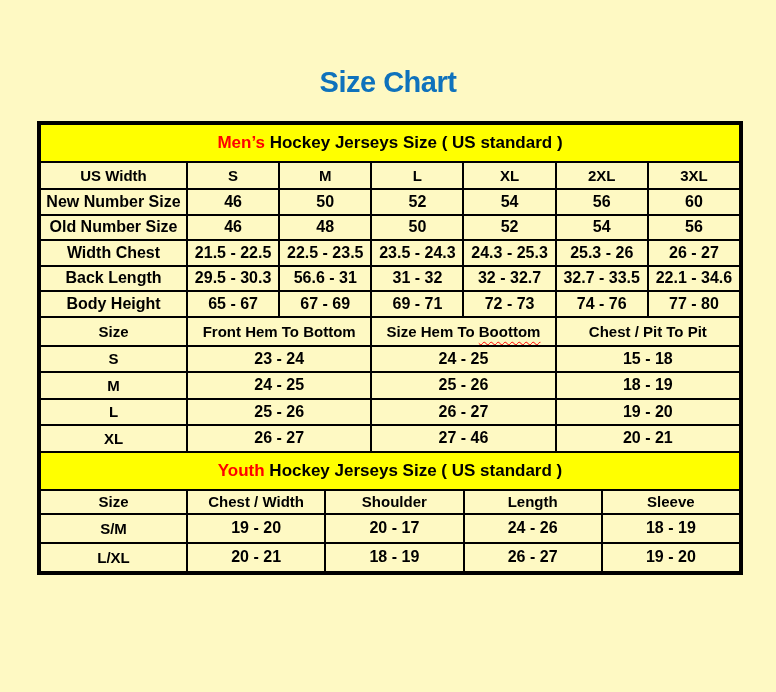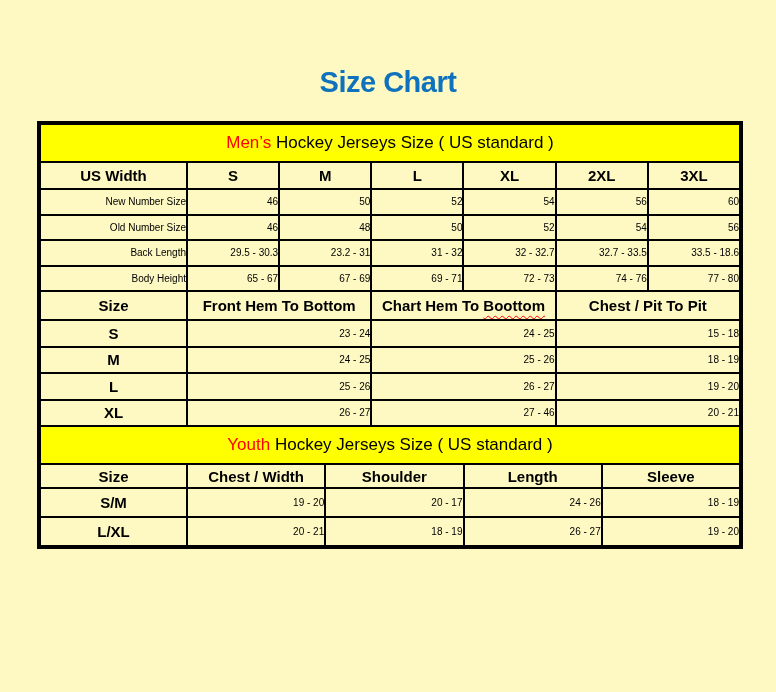--- a/index.html
+++ b/index.html
@@ -42,25 +42,25 @@
     border: 2px solid #000;
     text-align: center;
     vertical-align: middle;
     padding: 0;
     overflow: hidden;
   }
   tr.banner-row td {
     background: var(--banner-yellow);
     height: 36px;
     font-size: 17px;
-    font-weight: normal;
+    font-weight: bold;
   }
   .banner-highlight { color: var(--accent-red); }
   tr.head-row th { font-size: 15px; font-weight: bold; }
-  td.data-cell, td.row-label { font-size: 10px; font-weight: normal; text-align: right; }
+  td.data-cell, td.row-label { font-size: 16px; font-weight: bold; }
   td.row-label-bold { font-size: 15px; font-weight: bold; }
   .mens tr.head-row  { height: 27px; }
   .mens tr.data-row  { height: 25.5px; }
   .womens tr.head-row { height: 29px; }
   .womens tr.data-row { height: 26.5px; }
   .youth tr.head-row  { height: 24px; }
   .youth tr.data-row  { height: 29px; }
   .squiggle {
     text-decoration-line: underline;
     text-decoration-style: wavy;
@@ -113,27 +113,36 @@
       <tr class="data-row">
         <td class="row-label">Old Number Size</td>
         <td class="data-cell">46</td>
         <td class="data-cell">48</td>
         <td class="data-cell">50</td>
         <td class="data-cell">52</td>
         <td class="data-cell">54</td>
         <td class="data-cell">56</td>
       </tr>
       <tr class="data-row">
+        <td class="row-label">Width Chest</td>
+        <td class="data-cell">21.5 - 22.5</td>
+        <td class="data-cell">22.5 - 23.5</td>
+        <td class="data-cell">23.5 - 24.3</td>
+        <td class="data-cell">24.3 - 25.3</td>
+        <td class="data-cell">25.3 - 26</td>
+        <td class="data-cell">26 - 27</td>
+      </tr>
+      <tr class="data-row">
         <td class="row-label">Back Length</td>
         <td class="data-cell">29.5 - 30.3</td>
-        <td class="data-cell">23.2 - 31</td>
+        <td class="data-cell">56.6 - 31</td>
         <td class="data-cell">31 - 32</td>
         <td class="data-cell">32 - 32.7</td>
         <td class="data-cell">32.7 - 33.5</td>
-        <td class="data-cell">33.5 - 18.6</td>
+        <td class="data-cell">22.1 - 34.6</td>
       </tr>
       <tr class="data-row">
         <td class="row-label">Body Height</td>
         <td class="data-cell">65 - 67</td>
         <td class="data-cell">67 - 69</td>
         <td class="data-cell">69 - 71</td>
         <td class="data-cell">72 - 73</td>
         <td class="data-cell">74 - 76</td>
         <td class="data-cell">77 - 80</td>
       </tr>
@@ -144,21 +153,21 @@
       <colgroup>
           <col style="width:147px">
           <col>
           <col>
           <col>
         </colgroup>
       <tbody>
       <tr class="head-row">
         <th>Size</th>
         <th>Front Hem To Bottom</th>
-        <th><span>Chart Hem To </span><span class="squiggle">Boottom</span></th>
+        <th><span>Size Hem To </span><span class="squiggle">Boottom</span></th>
         <th>Chest / Pit To Pit</th>
       </tr>
       <tr class="data-row">
         <td class="row-label-bold">S</td>
         <td class="data-cell">23 - 24</td>
         <td class="data-cell">24 - 25</td>
         <td class="data-cell">15 - 18</td>
       </tr>
       <tr class="data-row">
         <td class="row-label-bold">M</td>

